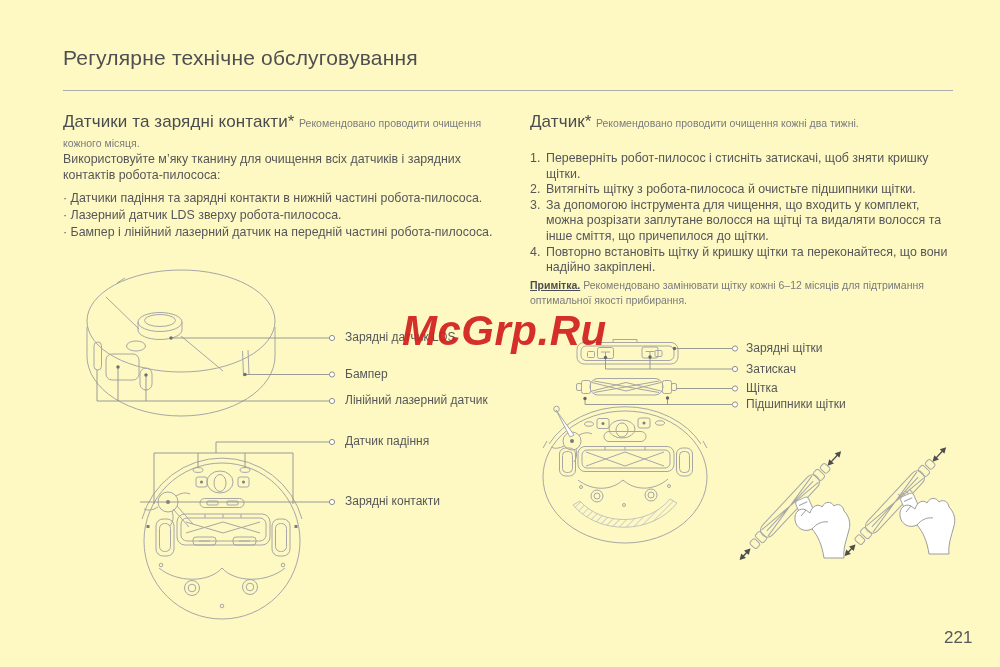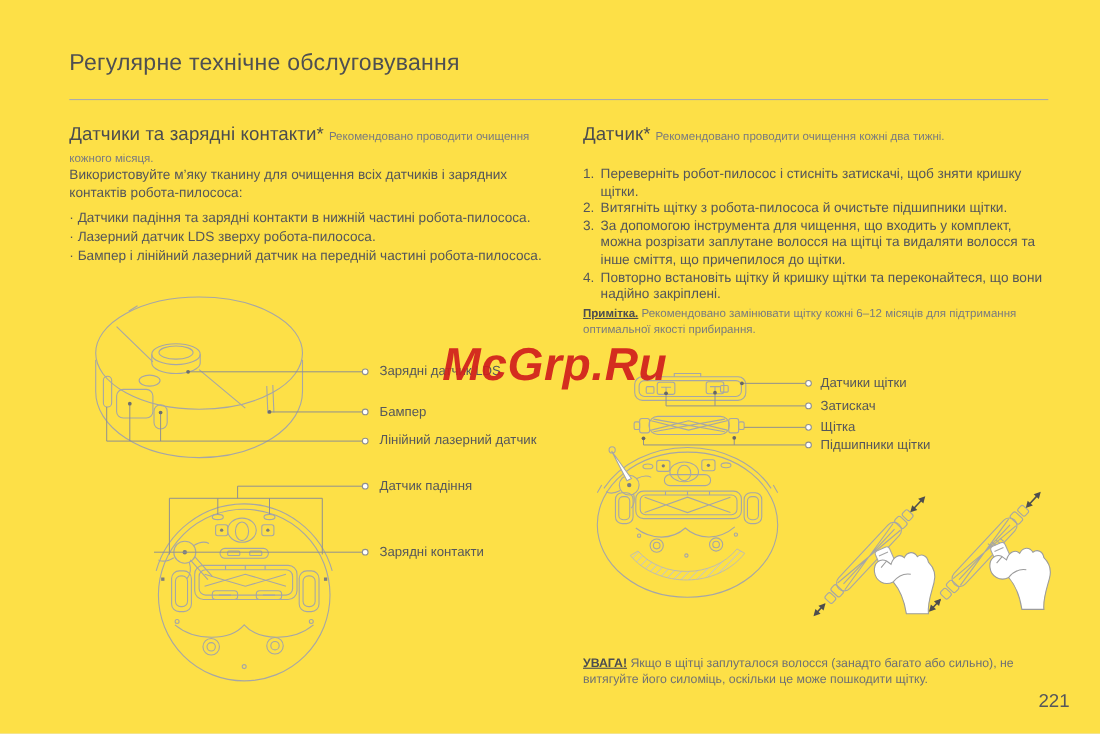--- a/index.html
+++ b/index.html
@@ -1,17 +1,17 @@
 <!DOCTYPE html>
 <html><head>
 <meta charset="utf-8">
 <style>
   html,body{margin:0;padding:0;background:#e8e8e8;}
   .page{
-    position:relative;width:1000px;height:667px;margin:0 auto;background:#fde047;
+    position:relative;width:1000px;height:667px;margin:0 auto;background:#fef9c3;
     font-family:"Liberation Sans","DejaVu Sans",sans-serif;color:#55565a;overflow:hidden;
   }
   .abs{position:absolute;}
   .page-title{left:63px;top:46px;font-size:21px;line-height:24px;color:#4e4f52;letter-spacing:.2px;}
   .top-rule{left:63px;top:90px;width:890px;height:1px;background:#aaabad;}
   .sec-head{line-height:20px;}
   .h2{font-size:17px;color:#4b4c4f;letter-spacing:.1px;text-align:right;}
   .h-note{font-size:10.5px;color:#7a7b7e;line-height:14px;}
   .body-text{font-size:12.4px;line-height:15.5px;color:#55565a;}
   .bullets{font-size:12.4px;line-height:16.8px;color:#55565a;}
@@ -74,23 +74,20 @@
         <span class="step-text">За допомогою інструмента для чищення, що входить у комплект, можна розрізати заплутане волосся на щітці та видаляти волосся та інше сміття, що причепилося до щітки.</span>
       </div>
 
       <div class="step">
         <span class="step-num">4.</span>
         <span class="step-text">Повторно встановіть щітку й кришку щітки та переконайтеся, що вони надійно закріплені.</span>
       </div>
     </div>
   <div class="abs small-note" style="left:530px;top:278px;width:400px">
     <b>Примітка.</b><span> Рекомендовано замінювати щітку кожні 6–12 місяців для підтримання оптимальної якості прибирання.</span>
-  </div>
-  <div class="abs warn" style="left:530px;top:596px;width:430px">
-    <b>УВАГА!</b><span> Якщо в щітці заплуталося волосся (занадто багато або сильно), не витягуйте його силоміць, оскільки це може пошкодити щітку.</span>
   </div>
 
   <svg class="abs" style="left:63px;top:255px" width="430" height="390" viewBox="63 255 430 390">
     <g fill="none" stroke="#a6a6a6" stroke-width="1">
 
       <g>
         <ellipse cx="181" cy="321" rx="94" ry="51"></ellipse>
         <path d="M87,327 L87,356 A94,60 0 0 0 275,356 L275,327"></path>
         <path d="M117,283 l8,-5"></path>
         <ellipse cx="160" cy="322" rx="22" ry="9.5"></ellipse>
@@ -308,21 +305,21 @@
       </g>
     </g>
   </svg>
 
   <div class="abs dlabel" style="left:345px;top:331px">Зарядні датчик LDS</div>
   <div class="abs dlabel" style="left:345px;top:368px">Бампер</div>
   <div class="abs dlabel" style="left:345px;top:394px">Лінійний лазерний датчик</div>
   <div class="abs dlabel" style="left:345px;top:435px">Датчик падіння</div>
   <div class="abs dlabel" style="left:345px;top:495px">Зарядні контакти</div>
 
-  <div class="abs dlabel" style="left:746px;top:342px">Датчики щітки</div>
+  <div class="abs dlabel" style="left:746px;top:342px">Зарядні щітки</div>
   <div class="abs dlabel" style="left:746px;top:362.5px">Затискач</div>
   <div class="abs dlabel" style="left:746px;top:382px">Щітка</div>
   <div class="abs dlabel" style="left:746px;top:398px">Підшипники щітки</div>
 
   <div class="abs watermark" style="left: 402px; top: 307px; color: rgb(209, 32, 29);">McGrp.Ru</div>
 
   <div class="abs page-num" style="left:944px;top:628px">221</div>
 
 </div>
 

